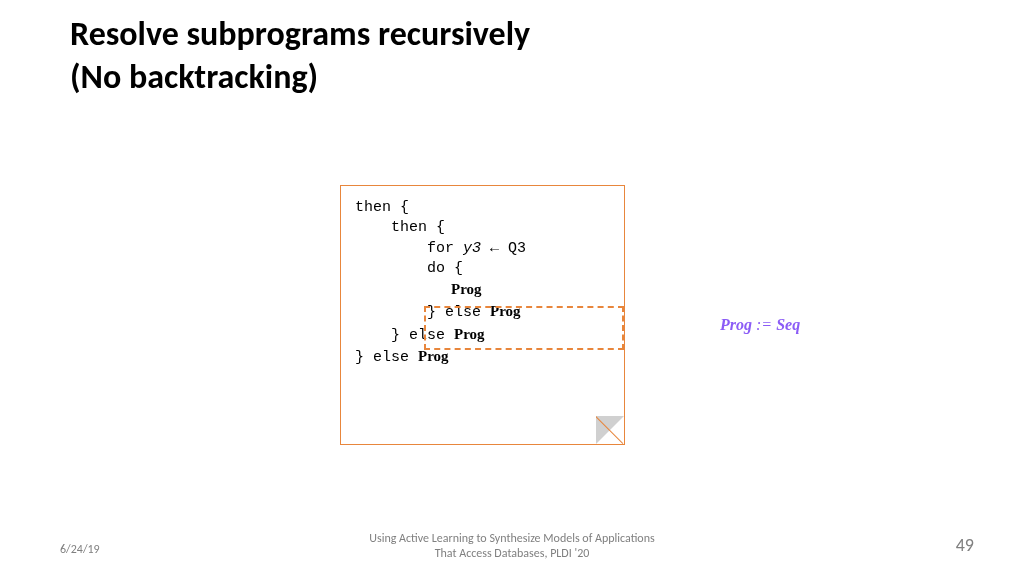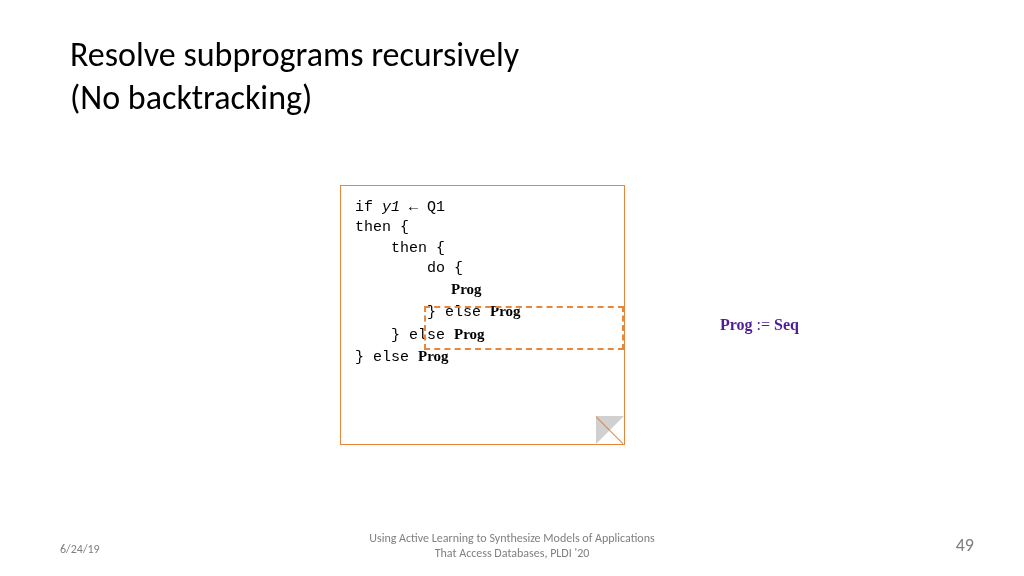--- a/index.html
+++ b/index.html
@@ -7,25 +7,25 @@
     width: 1024px;
     height: 576px;
     background: #ffffff;
     font-family: Calibri, 'Segoe UI', Arial, sans-serif;
     position: relative;
     overflow: hidden;
   }
   .title {
     position: absolute;
     left: 70px;
-    top: 34px;
+    top: 13px;
     font-size: 34px;
     color: #000;
     line-height: 1.25;
-    font-weight: 400;
+    font-weight: 700;
   }
   .codebox {
     position: absolute;
     left: 340px;
     top: 185px;
     width: 285px;
     height: 260px;
     border: 1px solid #e8863c;
     background: #fff;
     padding: 12px 14px;
@@ -77,21 +77,22 @@
     background: #e8863c;
     transform-origin: 0 0;
     transform: rotate(45deg);
   }
   .rule {
     position: absolute;
     left: 720px;
     top: 316px;
     font-family: 'Times New Roman', Times, serif;
     font-size: 16px;
-    color: #4c1d95;
+    color: #8b5cf6;
+    font-style: italic;
   }
   .rule b { font-weight: 700; }
   .footer-date {
     position: absolute;
     left: 60px;
     bottom: 20px;
     font-size: 12px;
     color: #808080;
   }
   .footer-center {
@@ -114,23 +115,23 @@
 </style>
 </head>
 <body>
 
 <div class="title">
   <span>Resolve subprograms recursively</span><br>
   <span>(No backtracking)</span>
 </div>
 
 <div class="codebox">
-  <div><span>if </span><span class="italic">y1</span><span> ← Q1</span></div>
   <div>then {</div>
   <div class="ind1">then {</div>
+  <div class="ind2"><span>for </span><span class="italic">y3</span><span> ← Q3</span></div>
   <div class="ind2">do {</div>
   <div class="ind3"><span class="bold">Prog</span></div>
   <div class="ind2"><span>} else </span><span class="bold">Prog</span></div>
   <div class="ind1"><span>} else </span><span class="bold">Prog</span></div>
   <div><span>} else </span><span class="bold">Prog</span></div>
 
   <div class="corner">
     <div class="bg"></div>
     <div class="tri"></div>
     <div class="edge1"></div>

